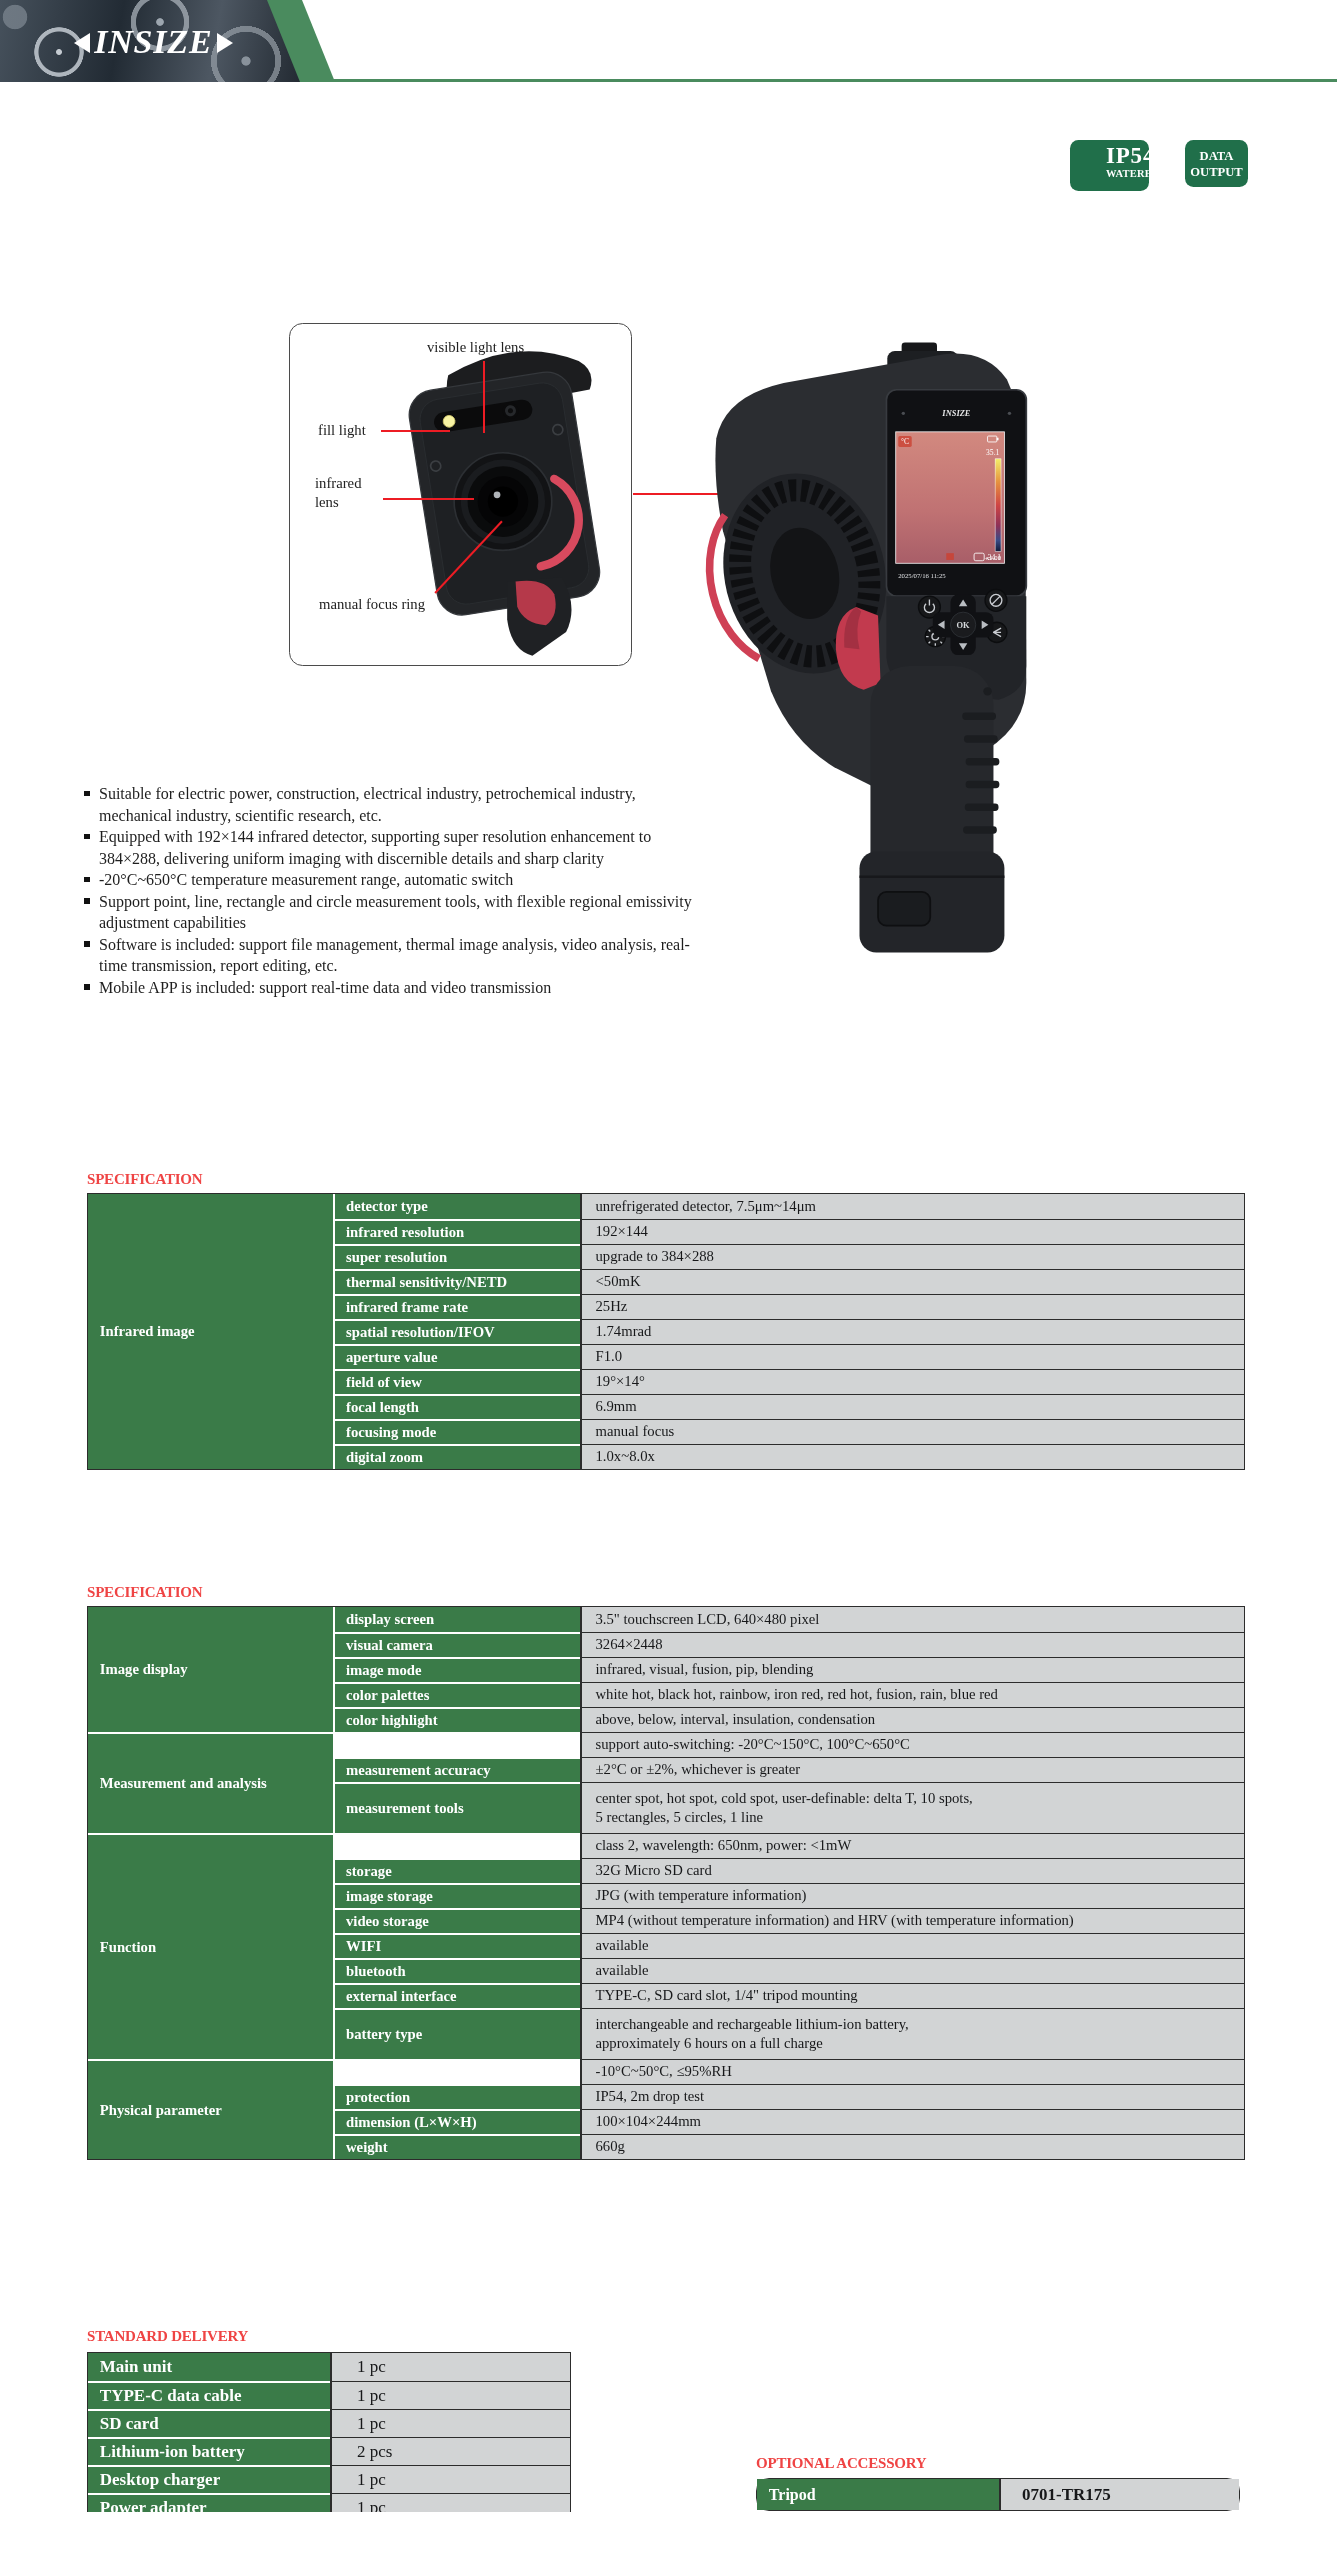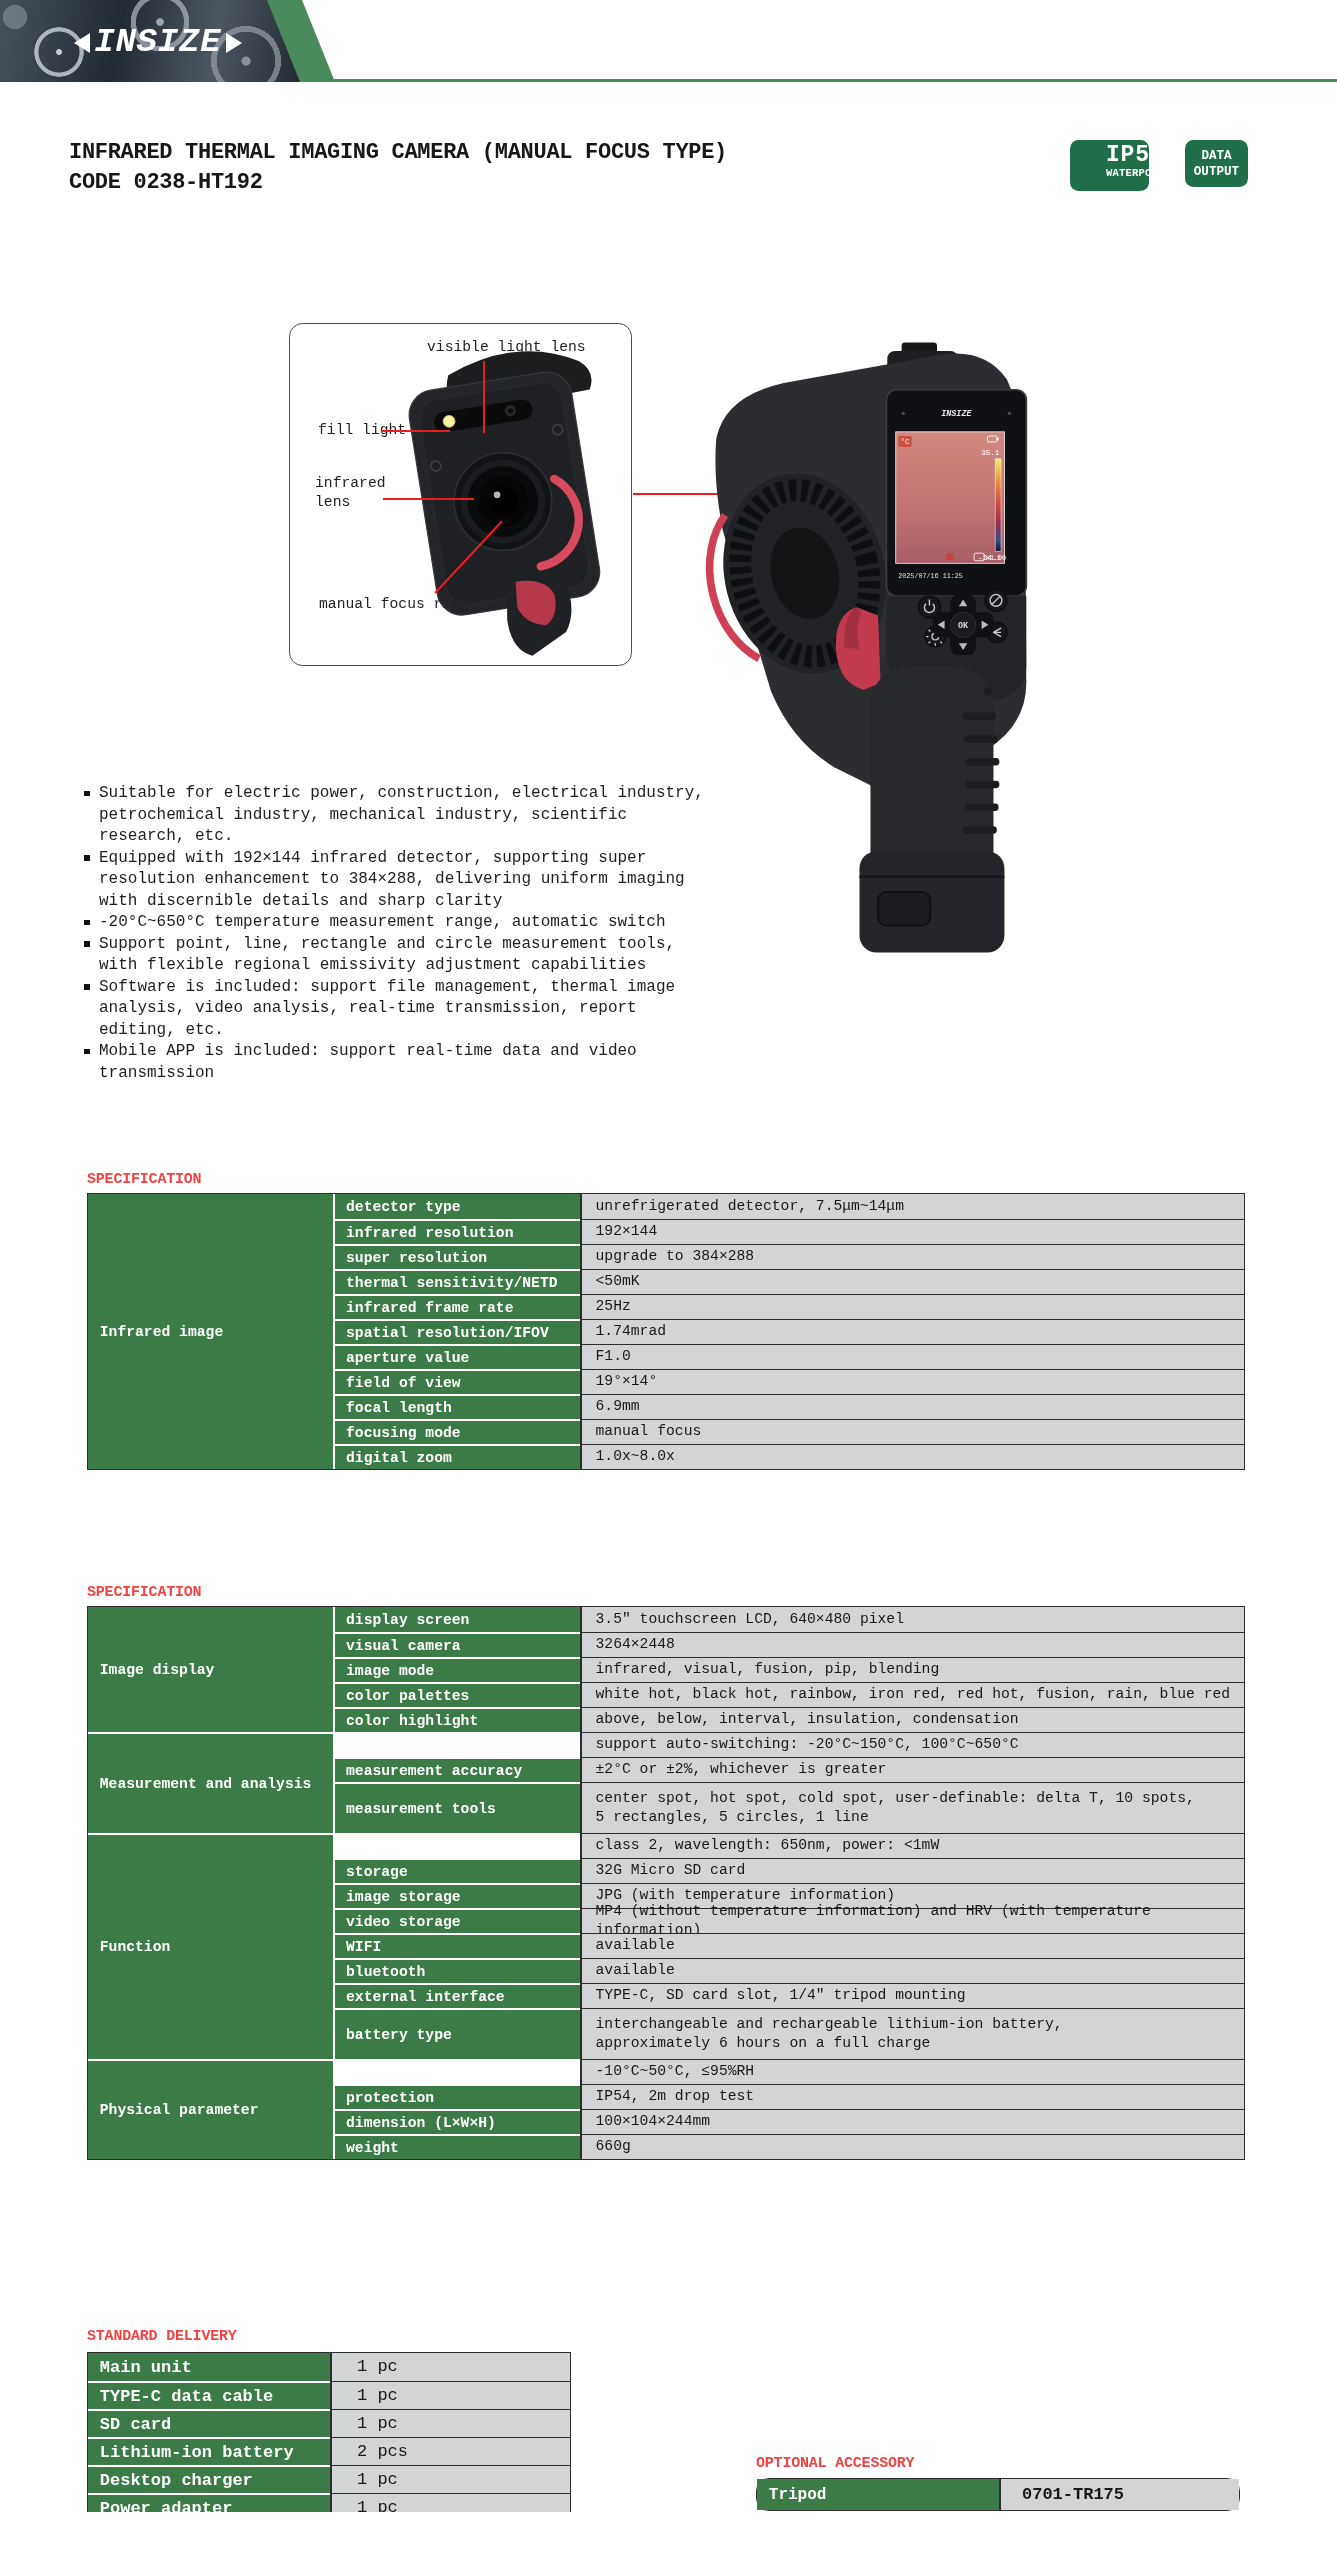--- a/index.html
+++ b/index.html
@@ -5,21 +5,21 @@
   :root{
     --green:#3a7b48;
     --badge-green:#206f4a;
     --line-green:#4a8b5e;
     --dark:#2c2c2c;
     --cellgray:#d2d4d5;
     --red:#ed1c24;
   }
   html,body{margin:0;padding:0;background:#fff;}
   #page{position:relative;width:1338px;height:2512px;background:#fff;overflow:hidden;
-        font-family:Liberation Mono, monospace;color:#1c1c1c;}
+        font-family:Liberation Serif, serif;color:#1c1c1c;}
   .abs{position:absolute;}
 
   
   .hdr-photo{left:0;top:0;width:313px;height:82px;overflow:hidden;
     clip-path:polygon(0 0,278px 0,313px 82px,0 82px);
     background:
       radial-gradient(circle at 59px 52px, rgba(205,211,217,.95) 0 2.5px, transparent 3.4px 20px, rgba(196,203,210,.85) 21px 24.4px, transparent 25px),
       radial-gradient(circle at 160px 22px, rgba(168,177,186,.9) 0 3.4px, transparent 4.2px 23.6px, rgba(176,184,192,.7) 24.4px 29px, transparent 29.5px),
       radial-gradient(circle at 246px 61px, rgba(150,159,168,.85) 0 4.2px, transparent 5px 29px, rgba(158,166,174,.65) 29.5px 35px, transparent 35px),
       radial-gradient(circle at 15px 17px, rgba(120,130,140,.8) 0 11.8px, transparent 12.6px),
@@ -91,24 +91,20 @@
   <div class="abs hdr-photo">
     <div class="abs logo">
       <span class="arrow-l"></span>
       <span class="logo-text">INSIZE</span>
       <span class="arrow-r"></span>
     </div>
   </div>
   <div class="abs hdr-chevron"></div>
   <div class="abs hdr-line"></div>
 
-  <div class="abs title">
-    <div>INFRARED THERMAL IMAGING CAMERA (MANUAL FOCUS TYPE)</div>
-    <div>CODE 0238-HT192</div>
-  </div>
 
   <div class="abs badge badge-ip54">
     <div class="b1">IP54</div>
     <div class="b2">WATERPOOF</div>
   </div>
   <div class="abs badge badge-data">
     <div>DATA</div>
     <div>OUTPUT</div>
   </div>
 

